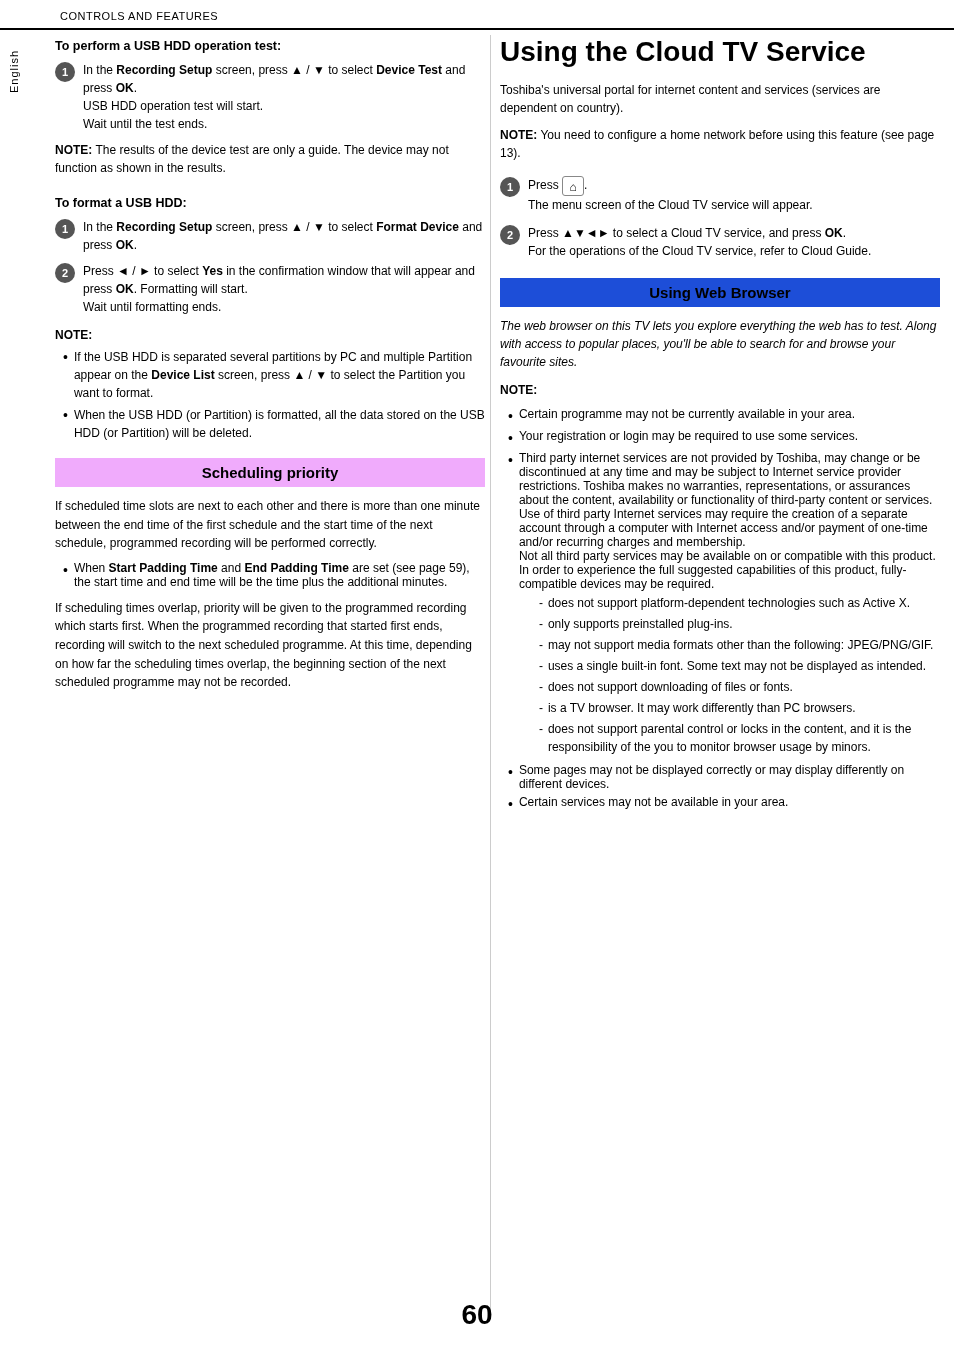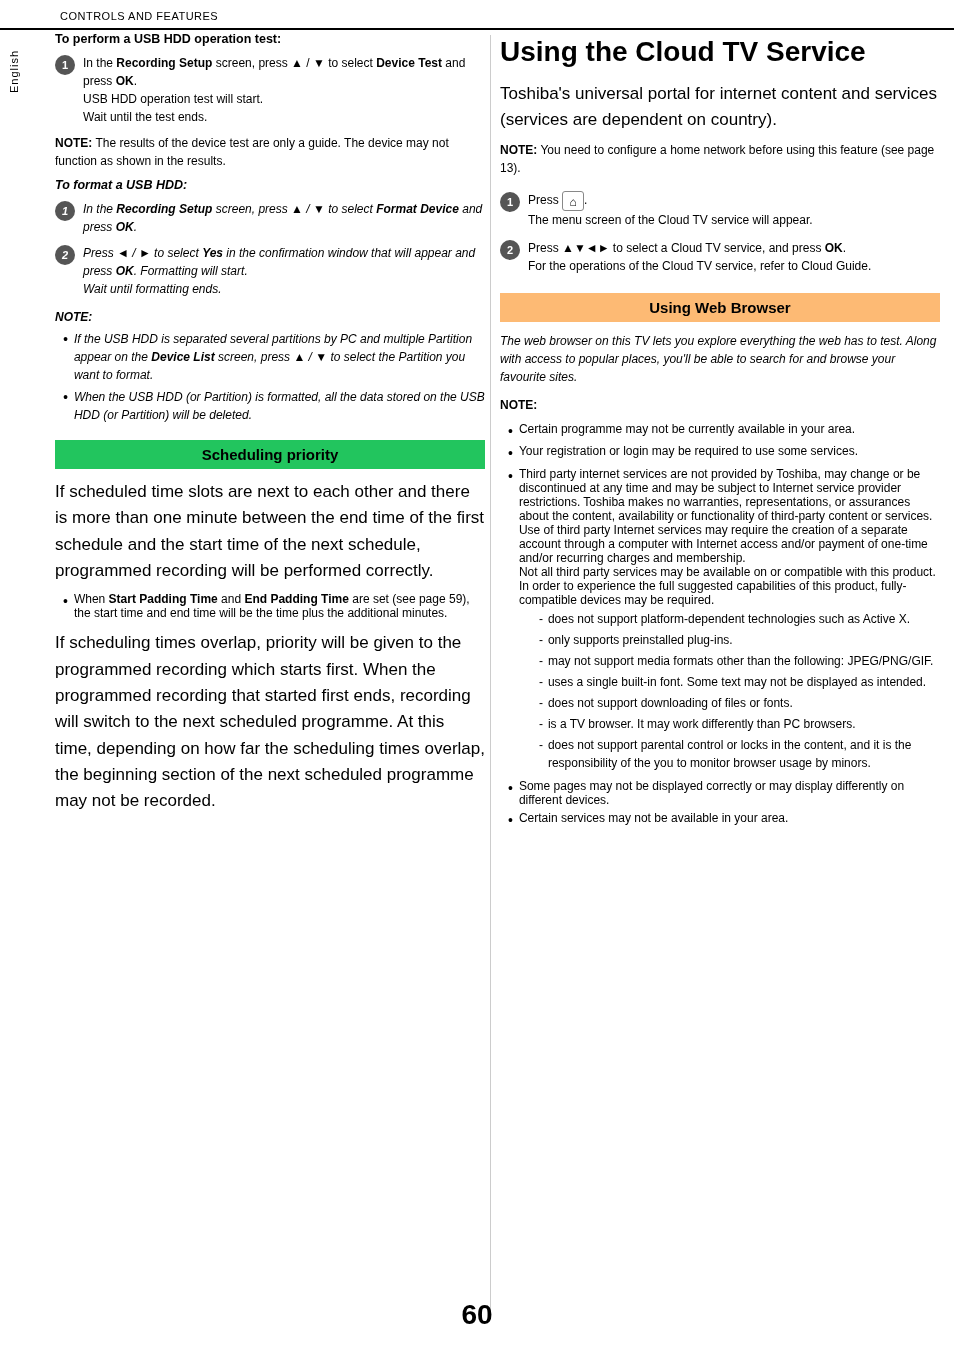--- a/index.html
+++ b/index.html
@@ -48,21 +48,21 @@
       writing-mode: vertical-rl;
       transform: rotate(180deg);
       font-size: 11px;
       color: #000;
       letter-spacing: 1px;
     }
 
     
     .left-column {
       position: absolute;
-      top: 32px;
+      top: 39px;
       left: 55px;
       width: 430px;
     }
 
     
     .right-column {
       position: absolute;
       top: 35px;
       left: 500px;
       width: 440px;
@@ -127,30 +127,30 @@
     }
 
     .bullet-dot {
       margin-right: 6px;
       font-size: 14px;
       line-height: 1.3;
     }
 
     
     .gray-section {
-      background: #22c55e;
+      background: #f0abfc;
       text-align: center;
       padding: 6px 10px;
       margin: 16px 0 10px 0;
       font-size: 15px;
       font-weight: bold;
     }
 
     .gray-section-right {
-      background: #fdba74;
+      background: #1d4ed8;
       text-align: center;
       padding: 6px 10px;
       margin: 10px 0 10px 0;
       font-size: 15px;
       font-weight: bold;
     }
 
     
     .vertical-divider {
       position: absolute;
@@ -167,21 +167,21 @@
       bottom: 20px;
       left: 50%;
       transform: translateX(-50%);
       font-size: 28px;
       font-weight: bold;
       color: #000;
     }
 
     
     .body-text {
-      font-size: 17px;
+      font-size: 12px;
       line-height: 1.55;
       margin-bottom: 8px;
     }
 
     
     .dash-item {
       display: flex;
       align-items: flex-start;
       margin: 3px 0;
       padding-left: 20px;
@@ -236,21 +236,21 @@
           <span>Wait until the test ends.</span>
         </div>
       </div>
 
       <div class="note-block">
         <span class="note-label">NOTE:</span>
         <span> The results of the device test are only a guide. The device may not function as shown in the results.</span>
       </div>
     </div>
 
-    <div style="margin-top:8px;font-style:italic;">
+    <div style="margin-top:19px;">
       <div class="section-heading">To format a USB HDD:</div>
 
       <div class="step">
         <div class="step-circle">1</div>
         <div class="step-text">
           In the <b>Recording Setup</b> screen, press ▲ / ▼ to select <b>Format Device</b> and press <b>OK</b>.
         </div>
       </div>
 
       <div class="step" style="margin-top:8px;">

